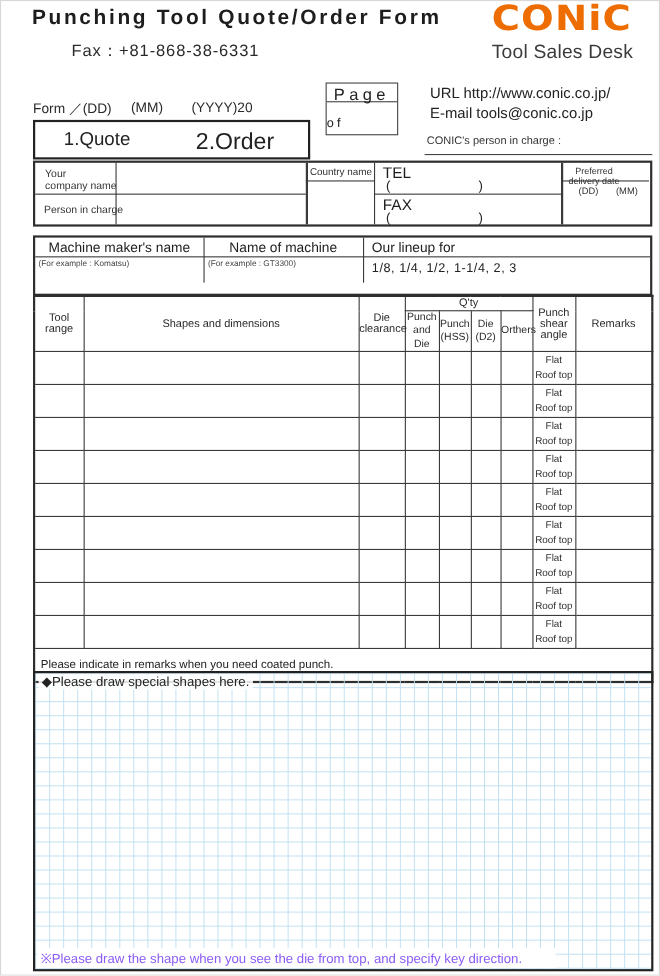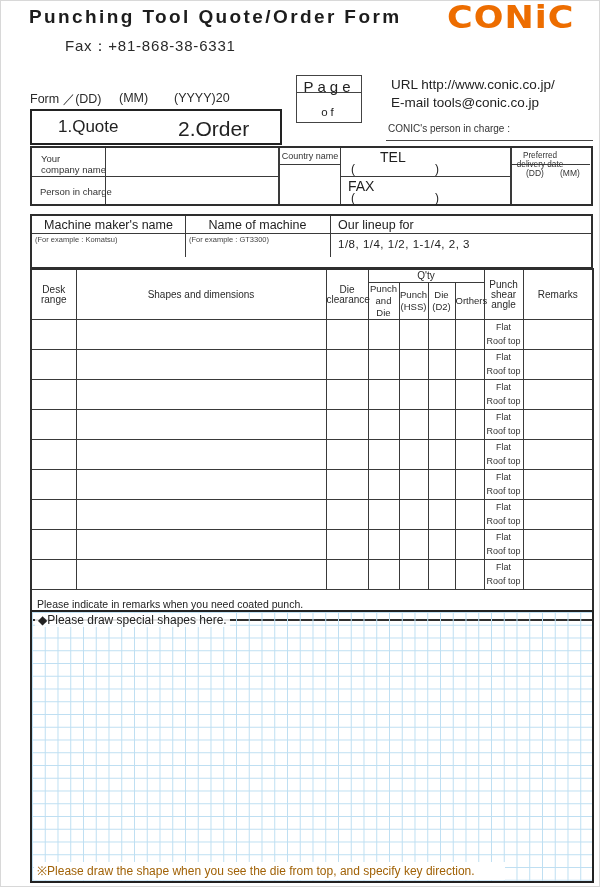--- a/index.html
+++ b/index.html
@@ -13,21 +13,21 @@
   .title { left:28px; top:5px; font-size:19px; font-weight:bold; letter-spacing:2.4px; color:#1d1d1d; }
   .fax { left:64px; top:36px; font-size:15px; letter-spacing:0.8px; color:#2a2a2a; }
   .logo { left:446px; top:1px; width:150px; }
   .logo-text { font-family:"DejaVu Sans", sans-serif; font-weight:800; font-size:35px; line-height:1;
                letter-spacing:1px; color:var(--brand); transform:scaleY(0.9); transform-origin:top left; }
   .logo-sub { font-size:17.5px; color:#3b3b3b; margin-top:0px; letter-spacing:0.2px; }
   .date-item { top:90px; font-size:12.5px; color:#2a2a2a; }
   .page-box { left:295px; top:74px; width:66px; height:48px; border:1px solid #444; box-sizing:border-box; }
   .page-box-top { height:17px; border-bottom:1px solid #444; text-align:center; font-size:15px;
                   letter-spacing:4px; padding-top:2px; box-sizing:border-box; }
-  .page-box-bottom { height:28px; text-align:center; font-size:11.5px; letter-spacing:3px; padding-top:13px; box-sizing:border-box; }
+  .page-box-bottom { height:28px; text-align:left; font-size:11.5px; letter-spacing:3px; padding-top:13px; box-sizing:border-box; }
   .url-line { left:390px; top:76px; font-size:13.5px; }
   .email-line { left:390px; top:94px; font-size:13.5px; }
   .quote-box { left:29px; top:108px; width:252px; height:36px; border:2px solid #222; box-sizing:border-box; }
   .quote-opt { position:absolute; left:26px; top:6px; font-size:17px; }
   .order-opt { position:absolute; left:146px; top:6px; font-size:21px; }
   .person-line { left:385px; top:122px; width:207px; height:18px; border-bottom:1px solid #444;
                  font-size:10px; color:#333; padding-left:2px; box-sizing:border-box; }
   
   .blk { border:2px solid var(--ink); box-sizing:border-box;padding-left:16px; }
   .vln { position:absolute; width:1px; background:#3a3a3a; }
@@ -54,32 +54,33 @@
   .order-table tbody tr { height:30px; }
   .shear-cell { text-align:center; font-size:9px; color:#333; line-height:1.45; }
   .coated-row td { height:13px; font-size:10.5px; padding-left:5px; color:#222; }
   
   .grid-box { left:29px; top:609px; width:564px; height:273px; border:2px solid #222; box-sizing:border-box;
     background-image:
       linear-gradient(to right, var(--grid) 1px, transparent 1px),
       linear-gradient(to bottom, var(--grid) 1px, transparent 1px);
     background-size:12.75px 12.75px; }
   .grid-note-top { position:absolute; left:3px; top:1px; font-size:12px; color:#222; background:rgba(255,255,255,0.85); padding:0 3px; }
-  .grid-note-bottom { position:absolute; left:2px; bottom:1px; font-size:12px; color:#a16207; background:#fff; padding:0 30px 1px 3px; }
+  .grid-note-bottom { position:absolute; left:2px; bottom:1px; font-size:12px; color:#8b5cf6; background:#fff; padding:0 30px 1px 3px; }
   .form-code { left:2px; top:862px; font-size:9.5px; font-weight:bold; color:#222;margin-top:36px; }
 </style>
 </head>
 <body>
 
 <div class="page">
 
   <div class="abs title">Punching Tool Quote/Order Form</div>
   <div class="abs fax">Fax：+81-868-38-6331</div>
   <div class="abs logo">
     <div class="logo-text">CONiC</div>
+    <div class="logo-sub">Tool Sales Desk</div>
   </div>
 
   <span class="abs date-item" style="left:29px;">Form ／(DD)</span>
   <span class="abs date-item" style="left:118px;">(MM)</span>
   <span class="abs date-item" style="left:173px;">(YYYY)20</span>
 
   <div class="abs page-box">
     <div class="page-box-top">Page</div>
     <div class="page-box-bottom"><span>of</span></div>
   </div>
@@ -108,21 +109,21 @@
       <div>Your</div>
       <div>company name</div>
     </div>
     <div class="cell-input" style="left:75px;top:1px;width:170px;height:26px;"></div>
     <div class="cell-input lbl-sm" style="left:8px;top:38px;">Person in charge</div>
     <div class="cell-input" style="left:75px;top:29px;width:170px;height:26px;"></div>
 
     <div class="cell-input lbl-sm" style="left:248px;top:3px;width:60px;text-align:center;font-size:9px;">Country name</div>
     <div class="cell-input" style="left:248px;top:17px;width:60px;height:38px;"></div>
 
-    <div class="cell-input tel-label" style="left:316px;top:1px;margin-left:32px;">TEL</div>
+    <div class="cell-input tel-label" style="left:316px;top:1px;">TEL</div>
     <div class="cell-input paren-row" style="left:319px;top:14px;">
       <span>(</span>
       <span>)</span>
     </div>
     <div class="cell-input tel-label" style="left:316px;top:30px;">FAX</div>
     <div class="cell-input paren-row" style="left:319px;top:43px;">
       <span>(</span>
       <span>)</span>
     </div>
 
@@ -156,21 +157,21 @@
         <col style="width:42px">
         <col style="width:31px">
       <col style="width:29px">
         <col style="width:27px">
         <col style="width:29px">
         <col style="width:39px">
         <col style="width:70px">
     </colgroup>
     <thead>
       <tr class="qty-row">
-        <th rowspan="2"><span>Desk range</span></th>
+        <th rowspan="2"><span>Tool range</span></th>
         <th rowspan="2" class="th-shapes"><span>Shapes and dimensions</span></th>
         <th rowspan="2"><span>Die clearance</span></th>
         <th colspan="4"><span>Q'ty</span></th>
         <th rowspan="2"><span>Punch shear angle</span></th>
         <th rowspan="2" class="th-remarks"><span>Remarks</span></th>
       </tr>
       <tr class="sub-row">
         <th><span>Punch and Die</span></th>
         <th><span>Punch (HSS)</span></th>
         <th><span>Die (D2)</span></th>

